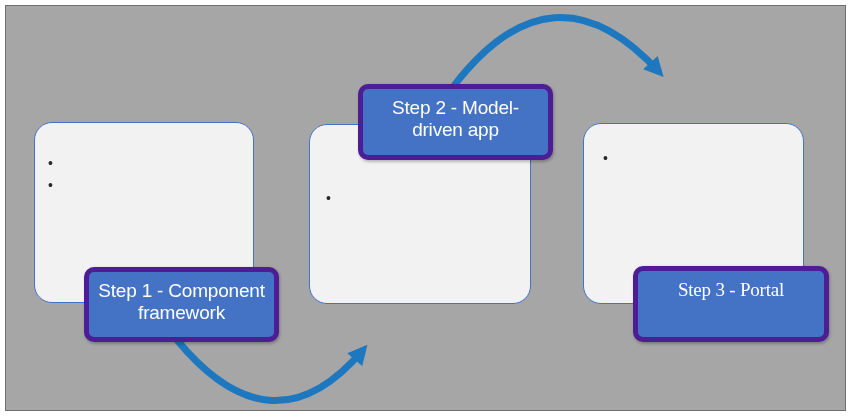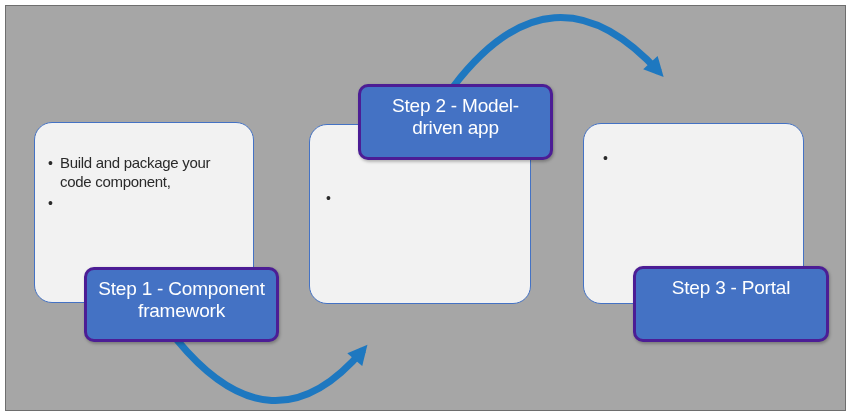--- a/index.html
+++ b/index.html
@@ -14,52 +14,50 @@
   }
   .card .bullets{position:absolute;left:0;right:6px;}
   .bullet{display:flex;align-items:flex-start;}
   .bullet + .bullet{margin-top:3px;}
   .dot{flex:none;width:12px;color:#2a2a2a;font-size:14px;line-height:18.6px;}
   .btxt{
     white-space:pre-line;color:#2a2a2a;font-size:15px;line-height:18.6px;
     letter-spacing:-0.3px;
   }
   .label-card{
-    position:absolute;background:#4472c4;border:3px solid #4c1d95;
+    position:absolute;background:#4472c4;border:5px solid #4c1d95;
     border-radius:10px;box-sizing:border-box;z-index:3;
     display:flex;justify-content:center;align-items:flex-start;
     box-shadow:1px 1.5px 3px rgba(0,0,0,0.25);
   }
   .label-text{
     white-space:pre-line;text-align:center;color:#ffffff;
     font-size:19px;line-height:21.7px;letter-spacing:-0.2px;padding-top:8px;
   }
   .arrows{position:absolute;left:0;top:0;width:839px;height:404px;z-index:2;}
   
   #card-1{left:28px;top:116px;width:220px;height:181px;}
   #card-1 .bullets{top:31px;left:13px;}
   #card-2{left:303px;top:118px;width:222px;height:180px;}
   #card-2 .bullets{top:64px;left:16px;}
   #card-3{left:577px;top:117px;width:221px;height:181px;}
   #card-3 .bullets{top:25px;left:19px;}
   #label-1{left:78px;top:261px;width:195px;height:75px;}
   #label-2{left:352px;top:78px;width:195px;height:76px;}
-  #label-3{left:627px;top:260px;width:196px;height:76px;}
+  #label-3{left:627px;top:260px;width:196px;height:76px;font-family:Liberation Serif, serif;}
 </style>
 </head>
 <body>
 
 <div class="panel">
 
   <div class="card" id="card-1">
     <div class="bullets">
       <div class="bullet">
         <span class="dot">•</span>
-        <span class="btxt">Build and package your
-code component,</span>
       </div>
       <div class="bullet">
         <span class="dot">•</span>
       </div>
     </div>
   </div>
 
   <div class="card" id="card-2">
     <div class="bullets">
       <div class="bullet">

